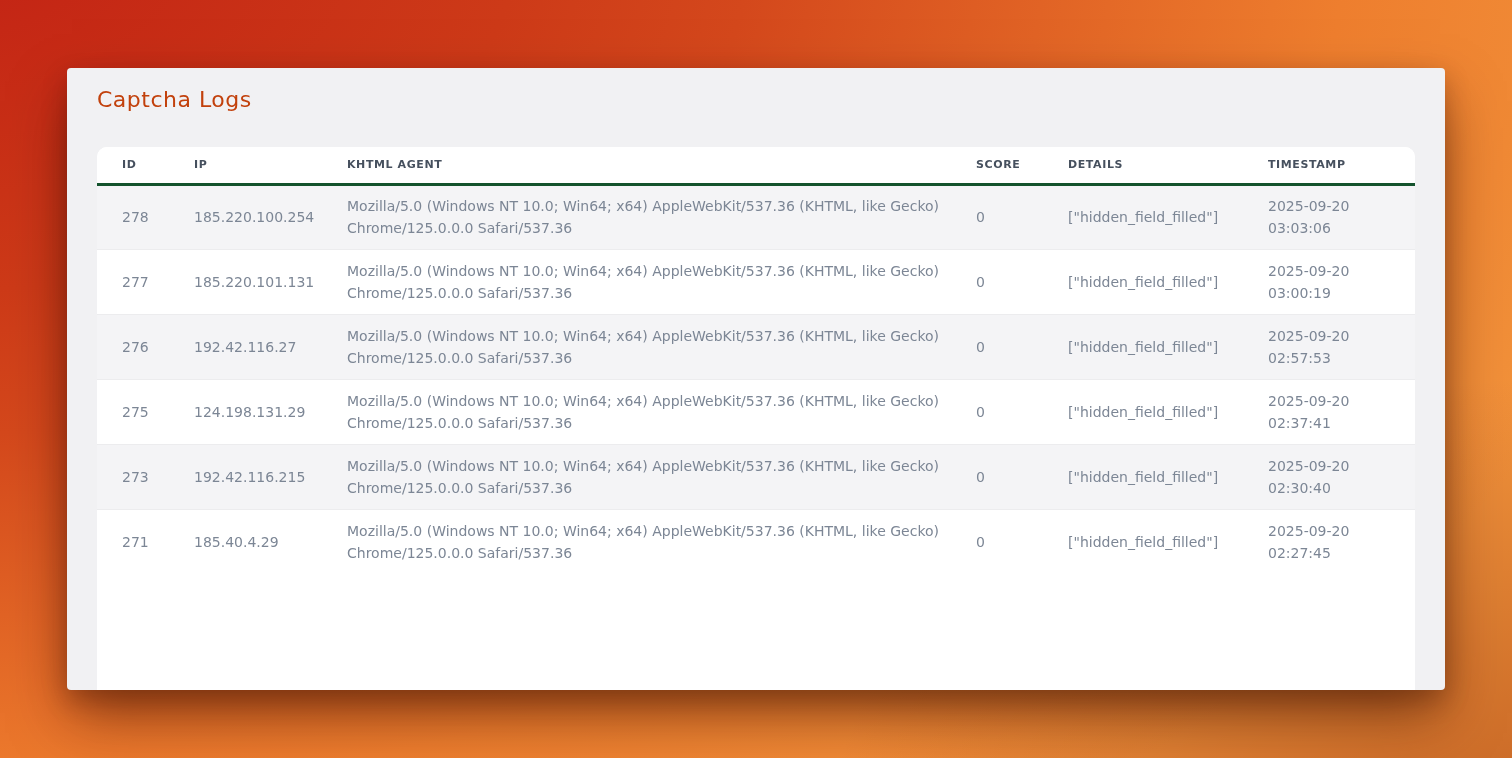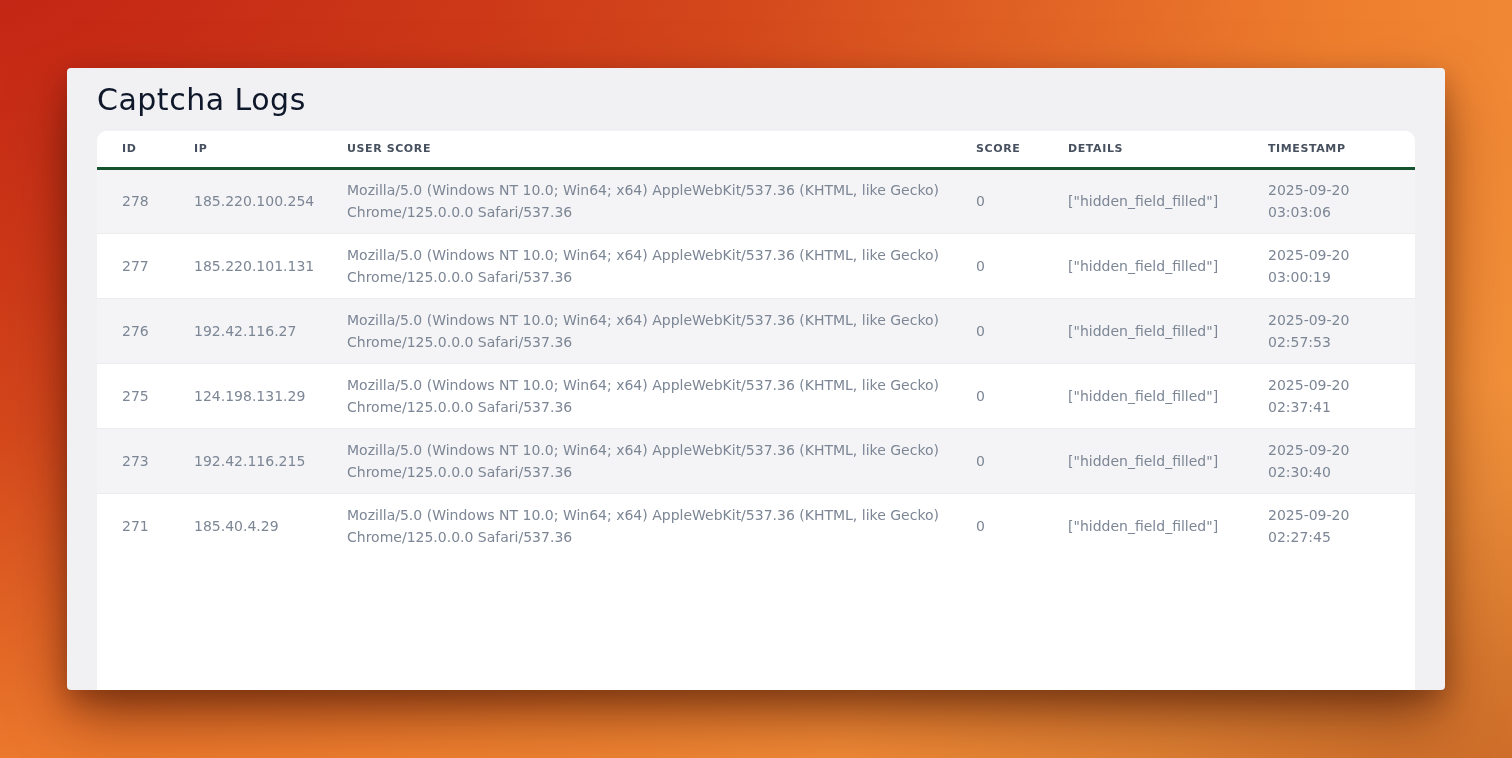--- a/index.html
+++ b/index.html
@@ -25,25 +25,25 @@
     width: 1378px;
     height: 622px;
     box-sizing: border-box;
     padding: 0 30px;
     background: #f1f1f3;
     border-radius: 4px;
     box-shadow: 0 28px 55px -5px rgba(55, 12, 0, 0.55), 0 10px 25px rgba(55, 12, 0, 0.25);
     overflow: hidden;
   }
   .card-title {
-    margin: 16px 0 15px 0;
-    font-size: 30px;
+    margin: 16px 0 31px 0;
+    font-size: 22px;
     line-height: 32px;
     font-weight: 500;
-    color: #0f172a;
+    color: #c2410c;
     letter-spacing: 0.5px;
   }
   .table-wrap {
     background: #ffffff;
     border-radius: 10px 10px 0 0;
     overflow: hidden;
     height: 559px;
   }
   table {
     width: 100%;
@@ -90,21 +90,21 @@
           <col style="width:153px">
           <col style="width:629px">
           <col style="width:92px">
           <col style="width:200px">
           <col style="width:147px">
         </colgroup>
         <thead>
           <tr>
               <th class="col-id">ID</th>
               <th class="col-ip">IP</th>
-              <th class="col-user_agent">USER SCORE</th>
+              <th class="col-user_agent">KHTML AGENT</th>
               <th class="col-score">SCORE</th>
               <th class="col-details">DETAILS</th>
               <th class="col-timestamp">TIMESTAMP</th>
             </tr>
         </thead>
         <tbody>
             <tr>
               <td class="col-id">278</td>
               <td class="col-ip">185.220.100.254</td>
               <td class="col-user_agent">Mozilla/5.0 (Windows NT 10.0; Win64; x64) AppleWebKit/537.36 (KHTML, like Gecko)

